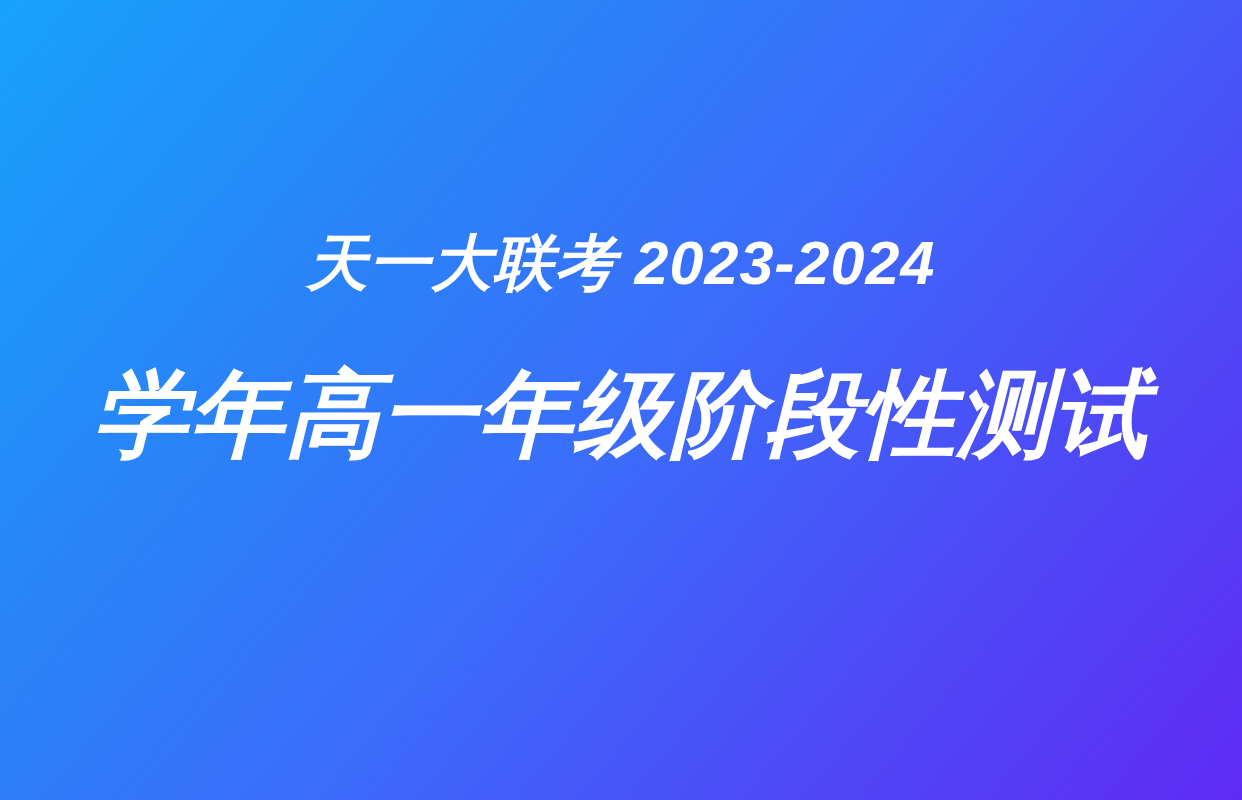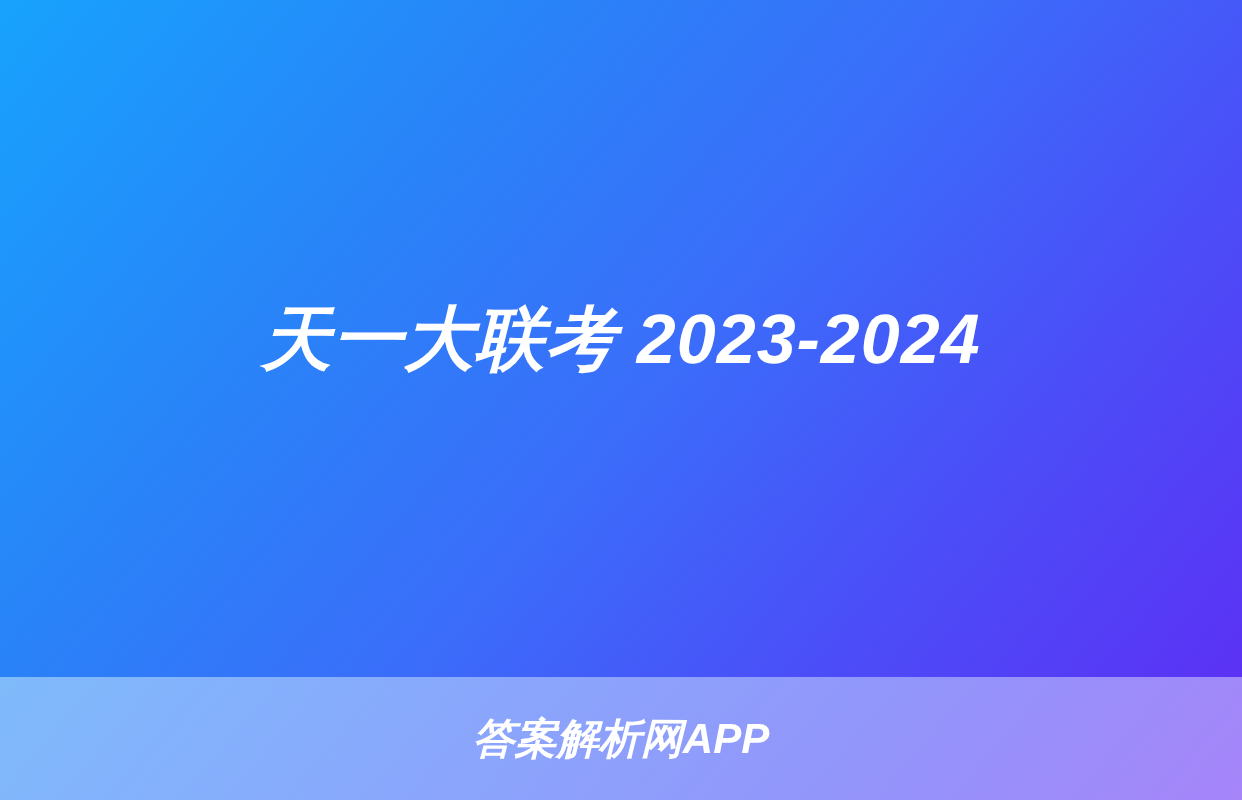--- a/index.html
+++ b/index.html
@@ -42,21 +42,21 @@
     font-weight: 700;
     font-style: italic;
     font-size: 96px;
     line-height: 152px;
     letter-spacing: 1px;
     white-space: nowrap;
     text-align: center;
     text-rendering: geometricPrecision;
   }
 
-  .title-line.l1 { font-size: 70px; }
+  .title-line.l1 { font-size: 61px; }
   .title-line.l2 { font-size: 95px; }
   .title-line.l3 { font-size: 95px; }
 
   
   #footer-band {
     position: absolute;
     left: 0;
     top: 677px;
     width: 1242px;
     height: 123px;
@@ -77,19 +77,17 @@
     line-height: 1;
   }
 </style>
 </head>
 <body>
 
 <div id="card">
 
   <div id="title-panel">
     <div class="title-line l1">天一大联考 2023-2024</div>
+    <div class="title-line l2">学年高一年级阶段性测试</div>
   </div>
 
-  <div id="footer-band">
-    <div id="watermark">答案解析网APP</div>
-  </div>
 
 </div>
 
 </body></html>

